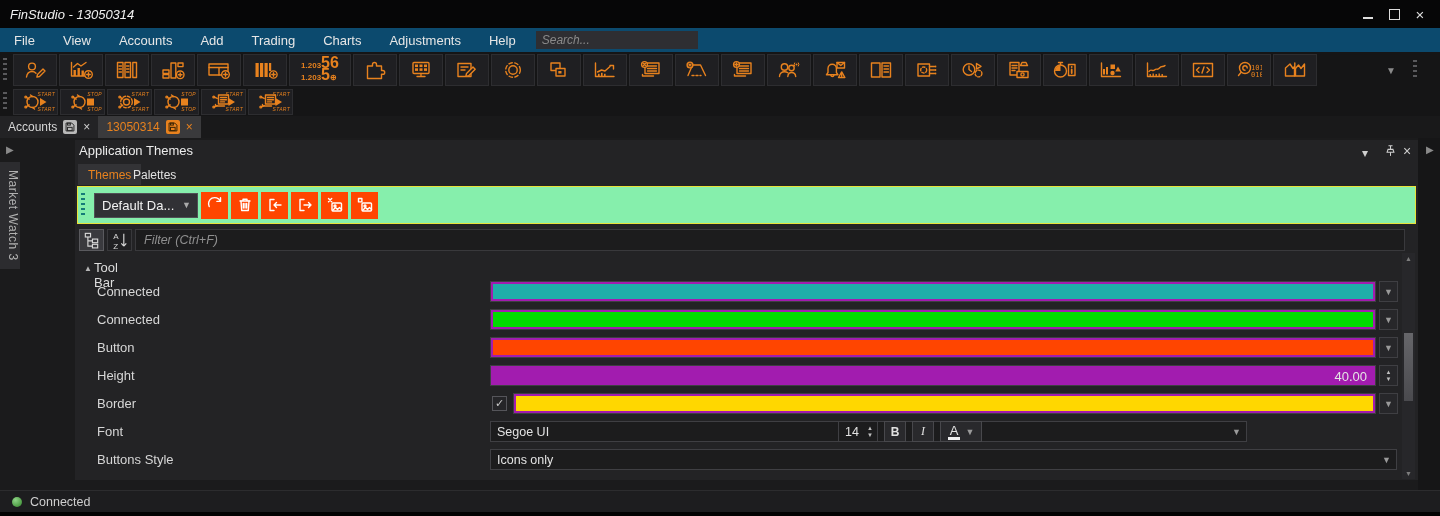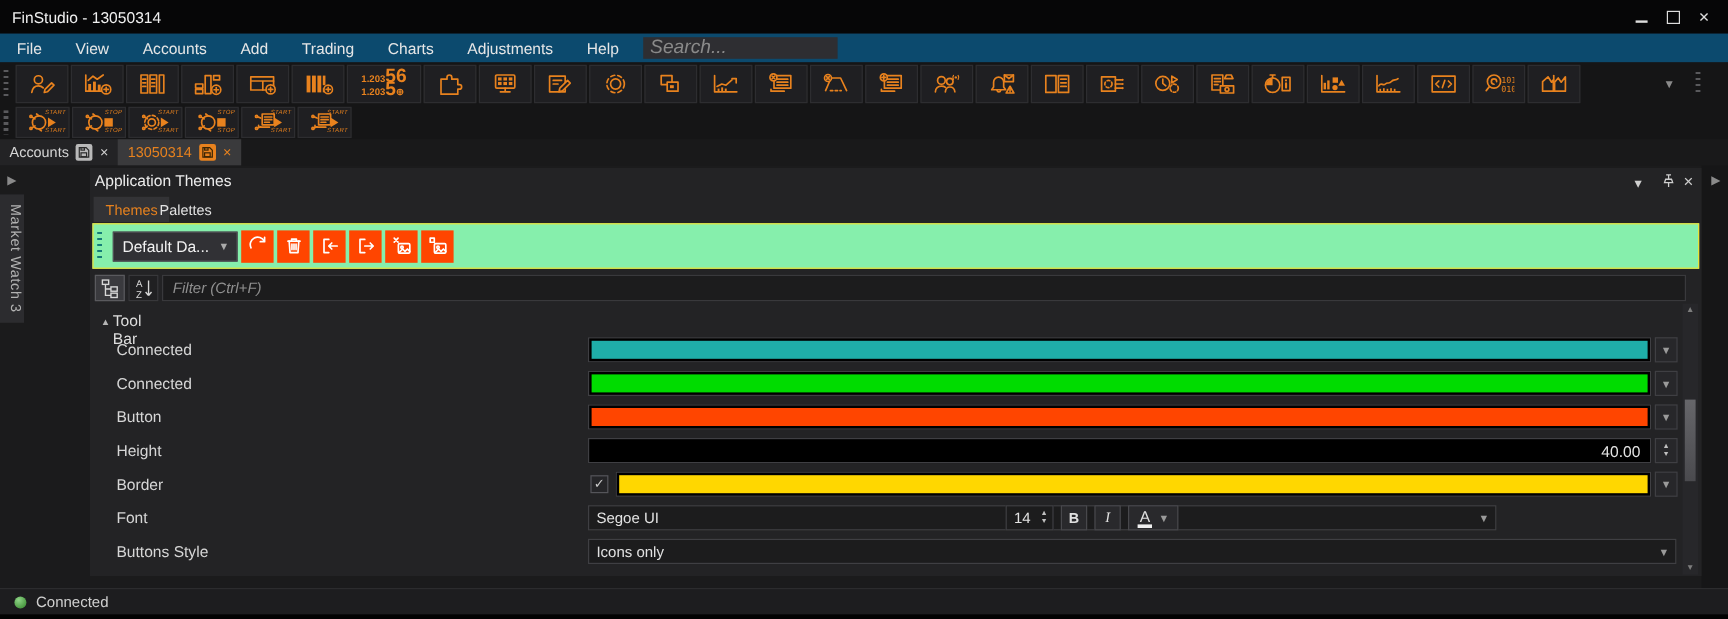--- a/index.html
+++ b/index.html
@@ -3,33 +3,33 @@
 <meta charset="utf-8">
 <style>
   html,body{margin:0;padding:0;}
   body{width:1440px;height:516px;position:relative;overflow:hidden;background:#1b1b1c;
        font-family:"Liberation Sans",sans-serif;-webkit-font-smoothing:antialiased;}
   .abs{position:absolute;}
 
   
   #titlebar{left:0;top:0;width:1440px;height:28px;background:#060607;color:#f0f0f0;
             display:flex;align-items:center;font-size:13px;}
-  #titlebar .title{padding-left:10px;}
+  #titlebar .title{padding-left:10px;font-style:italic;}
   .wincontrols{margin-left:auto;display:flex;align-items:center;gap:10px;padding-right:12px;}
   .winbtn{width:16px;height:16px;display:flex;align-items:center;justify-content:center;color:#ddd;}
   .min-glyph{width:10px;height:0;border-bottom:2px solid #ddd;margin-top:8px;}
   .max-glyph{width:9px;height:9px;border:1.5px solid #ddd;}
   .close-glyph{font-size:15px;line-height:15px;color:#ddd;}
 
   
   #menubar{left:0;top:28px;width:1440px;height:24px;background:#0c4a6e;display:flex;
            align-items:center;color:#e6e6e6;font-size:13px;}
   .menu-item{padding:0 14px;height:24px;display:flex;align-items:center;}
   #menu-search{width:150px;height:18px;background:#2e2e32;border:none;outline:none;color:#9a9a9a;
-               font-style:italic;font-size:16px;padding:0 6px;margin-left:6px;font-family:"Liberation Sans",sans-serif;}
+               font-style:italic;font-size:12px;padding:0 6px;margin-left:6px;font-family:"Liberation Sans",sans-serif;}
   #menu-search::placeholder{color:#8a8a8a;font-style:italic;}
 
   
   .toolbar{left:0;width:1440px;background:#151516;display:flex;align-items:center;}
   #toolbar-main{top:52px;height:36px;}
   #toolbar-process{top:88px;height:28px;}
   .grip{width:4px;height:24px;margin:0 5px 0 3px;
         background:repeating-linear-gradient(#59595c 0 2px,transparent 2px 5px);}
   .grip.short{height:20px;}
   .tbtn{width:44px;height:32px;margin:1px;background:#1f1f22;border:1px solid #2d2d30;
@@ -93,21 +93,21 @@
                 border:1px solid #39393c;color:#9a9a9a;font-style:italic;font-size:12.5px;padding:0 8px;
                 outline:none;box-sizing:border-box;font-family:"Liberation Sans",sans-serif;}
   #filter-input::placeholder{color:#8f8f8f;font-style:italic;}
 
   #section-hdr{left:0;top:119px;height:22px;font-size:13px;color:#dedede;}
   #section-arrow{position:absolute;left:9px;top:5px;font-size:8px;color:#b5b5b5;}
   #section-label{position:absolute;left:19px;top:1px;}
 
   .prow{position:absolute;left:0;width:1343px;height:28px;}
   .plabel{position:absolute;left:22px;top:0;line-height:28px;font-size:13px;color:#d6d6d6;}
-  .pfield{position:absolute;left:415px;top:3px;width:886px;height:21px;background:#000000;
+  .pfield{position:absolute;left:415px;top:3px;width:886px;height:21px;background:#a21caf;
           border:1px solid #3f3f43;box-sizing:border-box;}
   .swatch{position:absolute;left:2px;top:2px;right:2px;bottom:2px;}
   .dd-box{position:absolute;left:1304px;top:3px;width:19px;height:21px;background:#27272a;
           border:1px solid #3f3f43;display:flex;align-items:center;justify-content:center;
           color:#9a9a9a;font-size:9px;box-sizing:border-box;}
   .spin-box{flex-direction:column;gap:1px;font-size:6px;line-height:6px;color:#c0c0c0;}
   .numval{position:absolute;right:8px;top:0;line-height:21px;font-size:13px;color:#e4e4e4;}
   .cbx{position:absolute;left:417px;top:6px;width:15px;height:15px;background:#252528;
        border:1px solid #55555a;color:#c8c8c8;font-size:11px;display:flex;align-items:center;
        justify-content:center;box-sizing:border-box;}

